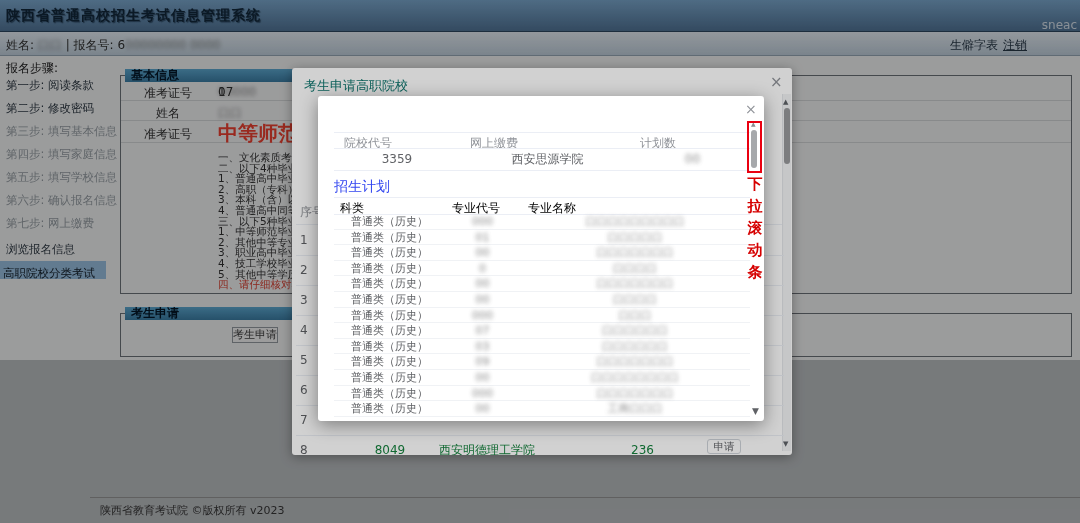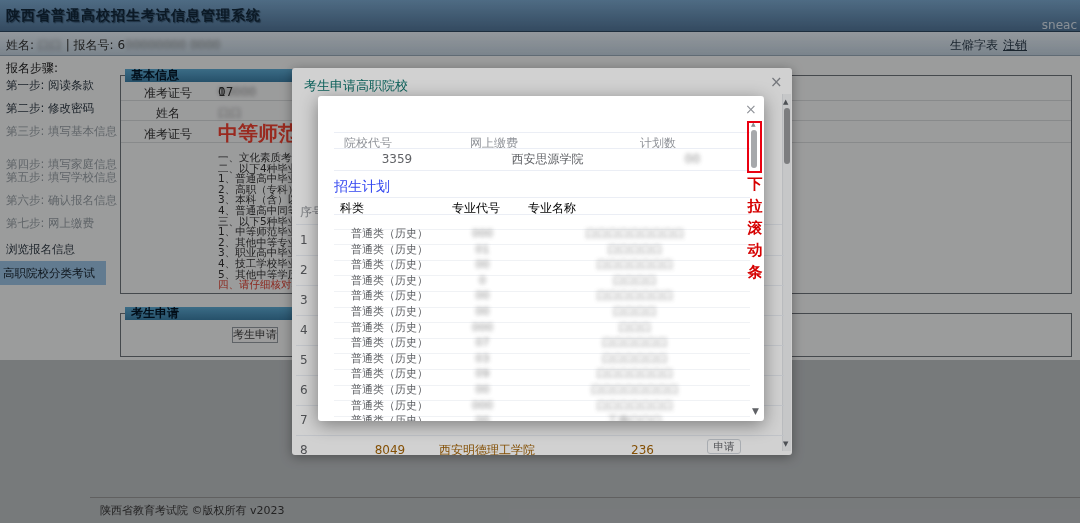--- a/index.html
+++ b/index.html
@@ -14,21 +14,21 @@
   .userbar{left:0;top:32px;width:1080px;height:24px;background:linear-gradient(#ecf4fb,#c6d5e2);border-bottom:1px solid #9cacbb;}
   .user-info{left:6px;top:5px;font-size:12px;color:#333;white-space:nowrap;position:absolute;}
   .user-info span{position:static;}
   .ub-link{top:37px;font-size:12px;color:#2a3a4a;cursor:pointer;}
   .ub-link.l1{left:950px;}
   .ub-link.l2{left:1003px;text-decoration:underline;}
   .panel{left:0;top:56px;width:1080px;height:304px;background:#fafbfc;}
   .steps-title{left:6px;top:60px;font-size:12px;color:#222;}
   .step{left:6px;height:14px;font-size:11.5px;color:#2f3b45;white-space:nowrap;}
   .step.disabled{color:#9aa2a8;}
-  .active-item{left:0;top:261px;width:106px;height:24px;background:#9ec6e8;color:#15202a;font-size:11.5px;line-height:24px;padding-left:3px;white-space:nowrap;}
+  .active-item{left:0;top:261px;width:106px;height:18px;background:#9ec6e8;color:#15202a;font-size:11.5px;line-height:24px;padding-left:3px;white-space:nowrap;}
   .fieldset{border:1px solid #70767c;background:transparent;}
   .fs1{left:120px;top:75px;width:952px;height:219px;}
   .fs2{left:120px;top:313px;width:952px;height:44px;}
   .legend{height:13px;background:linear-gradient(#60aed8,#3e82aa);color:#04182a;font-size:12px;font-weight:bold;line-height:13px;padding-left:6px;white-space:nowrap;}
   .lg1{left:125px;top:69px;width:460px;}
   .lg2{left:125px;top:307px;width:460px;}
   .info-label{left:121px;width:94px;height:12px;text-align:center;font-size:12px;color:#333;white-space:nowrap;}
   .il1{top:85px;} .il2{top:105px;} .il3{top:126px;}
   .info-line{left:121px;width:950px;height:1px;background:#dcdee0;}
   .ln1{top:100px;} .ln2{top:120px;} .ln3{top:142px;}
@@ -47,21 +47,21 @@
   .bd2{background:rgba(0,0,0,0.18);z-index:30;}
 
   
   .omodal{left:292px;top:68px;width:500px;height:387px;background:#fff;border-radius:3px;box-shadow:0 2px 12px rgba(0,0,0,.35);z-index:20;overflow:hidden;}
   .om-title{left:12px;top:9px;font-size:13px;color:#0f766e;white-space:nowrap;}
   .om-close{left:478px;top:7px;font-size:15px;color:#909399;cursor:pointer;line-height:15px;}
   .om-seq-header{left:8px;top:136px;font-size:12px;color:#909399;}
   .om-header-line{left:4px;top:156px;width:488px;height:1px;background:#ebeef5;}
   .om-rownum{left:8px;width:24px;height:30px;line-height:30px;font-size:12px;color:#606266;}
   .om-sep{left:4px;width:488px;height:1px;background:#ebeef5;}
-  .om-cell{height:30px;line-height:30px;font-size:12px;color:#a16207;text-align:center;white-space:nowrap;}
+  .om-cell{height:30px;line-height:30px;font-size:12px;color:#15803d;text-align:center;white-space:nowrap;}
   .r8-code{left:38px;top:367px;width:120px;}
   .r8-name{left:110px;top:367px;width:170px;}
   .r8-plan{left:308px;top:367px;width:85px;}
   .r8-btn{left:415px;top:371px;width:34px;height:15px;border:1px solid #cfd4d9;border-radius:3px;background:#fff;font-size:10.5px;color:#606266;text-align:center;line-height:13px;cursor:pointer;}
   .om-sbtrack{left:490px;top:26px;width:9px;height:357px;background:#f2f3f5;border-left:1px solid #e3e6ea;}
   .om-sbup{left:491px;top:30px;font-size:7px;color:#5f6368;}
   .om-sbdown{left:491px;top:372px;font-size:7px;color:#5f6368;}
   .om-sbthumb{left:491.5px;top:40px;width:6px;height:56px;background:#98999c;border-radius:3px;cursor:pointer;}
 
   
@@ -73,21 +73,21 @@
   .t1-h{top:39px;height:13px;font-size:12px;color:#909399;white-space:nowrap;}
   .t1h1{left:26px;} .t1h2{left:152px;} .t1h3{left:322px;}
   .t1-v{top:52px;height:22px;line-height:22px;font-size:12px;color:#606266;text-align:center;white-space:nowrap;}
   .t1v1{left:16px;width:126px;} .t1v2{left:142px;width:175px;} .t1v3{left:317px;width:115px;}
   .plan-link{left:16px;top:82px;font-size:14px;color:#3246f0;cursor:pointer;white-space:nowrap;}
   .t2-topline{left:16px;top:101px;width:416px;height:1px;background:#ebeef5;}
   .t2-h{top:104px;height:13px;font-size:12px;color:#000000;white-space:nowrap;}
   .t2h1{left:22px;} .t2h2{left:134px;} .t2h3{left:210px;}
   .t2-hline{left:16px;top:118px;width:416px;height:1px;background:#ebeef5;}
   .prow{left:16px;width:416px;height:15.6px;border-bottom:1px solid #f0f2f5;}
-  .pcell{top:0;height:17px;line-height:15.6px;font-size:11px;color:#606266;text-align:center;white-space:nowrap;margin-top:12px;}
+  .pcell{top:0;height:17px;line-height:15.6px;font-size:11px;color:#606266;text-align:center;white-space:nowrap;}
   .pc-subj{left:0;width:111px;}
   .pc-code{left:111px;width:75px;}
   .pc-name{left:186px;width:230px;}
   .im-corner-down{left:434px;top:310px;font-size:9px;color:#606266;}
   .im-sbup{left:433px;top:24px;font-size:6px;color:#8a8d91;}
   .im-sbthumb{left:433px;top:34px;width:6px;height:38px;background:#a6a8ab;border-radius:3px;cursor:pointer;}
 
   
   .ann{z-index:50;}
   .ann-rect{left:747px;top:121px;width:15px;height:52px;border:2px solid #ea0010;background:transparent;}
@@ -137,21 +137,21 @@
   <div class="fieldset fs2"></div>
   <div class="legend lg2">考生申请</div>
   <div class="apply-btn">考生申请</div>
 
   <div class="footer-line"></div>
   <div class="footer-text">陕西省教育考试院 ©版权所有 v2023</div>
 
   <div class="step" style="top: 78px;">第一步: 阅读条款</div>
     <div class="step" style="top: 101px;">第二步: 修改密码</div>
     <div class="step disabled" style="top: 124px;">第三步: 填写基本信息</div>
-    <div class="step disabled" style="top: 147px; margin-top: 10px;">第四步: 填写家庭信息</div>
+    <div class="step disabled" style="top: 147px;">第四步: 填写家庭信息</div>
     <div class="step disabled" style="top: 170px;">第五步: 填写学校信息</div>
     <div class="step disabled" style="top: 193px;">第六步: 确认报名信息</div>
     <div class="step disabled" style="top: 216px;">第七步: 网上缴费</div>
     <div class="step" style="top: 242px;">浏览报名信息</div>
     <div class="note" style="top: 151px;">一、文化素质考试省级</div>
     <div class="note" style="top: 161.6px;">二、以下4种毕业类别</div>
     <div class="note" style="top: 172.2px;">1、普通高中毕业</div>
     <div class="note" style="top: 182.8px;">2、高职（专科）学历</div>
     <div class="note" style="top: 193.4px;">3、本科（含）以上学</div>
     <div class="note" style="top: 204px;">4、普通高中同等学力</div>

